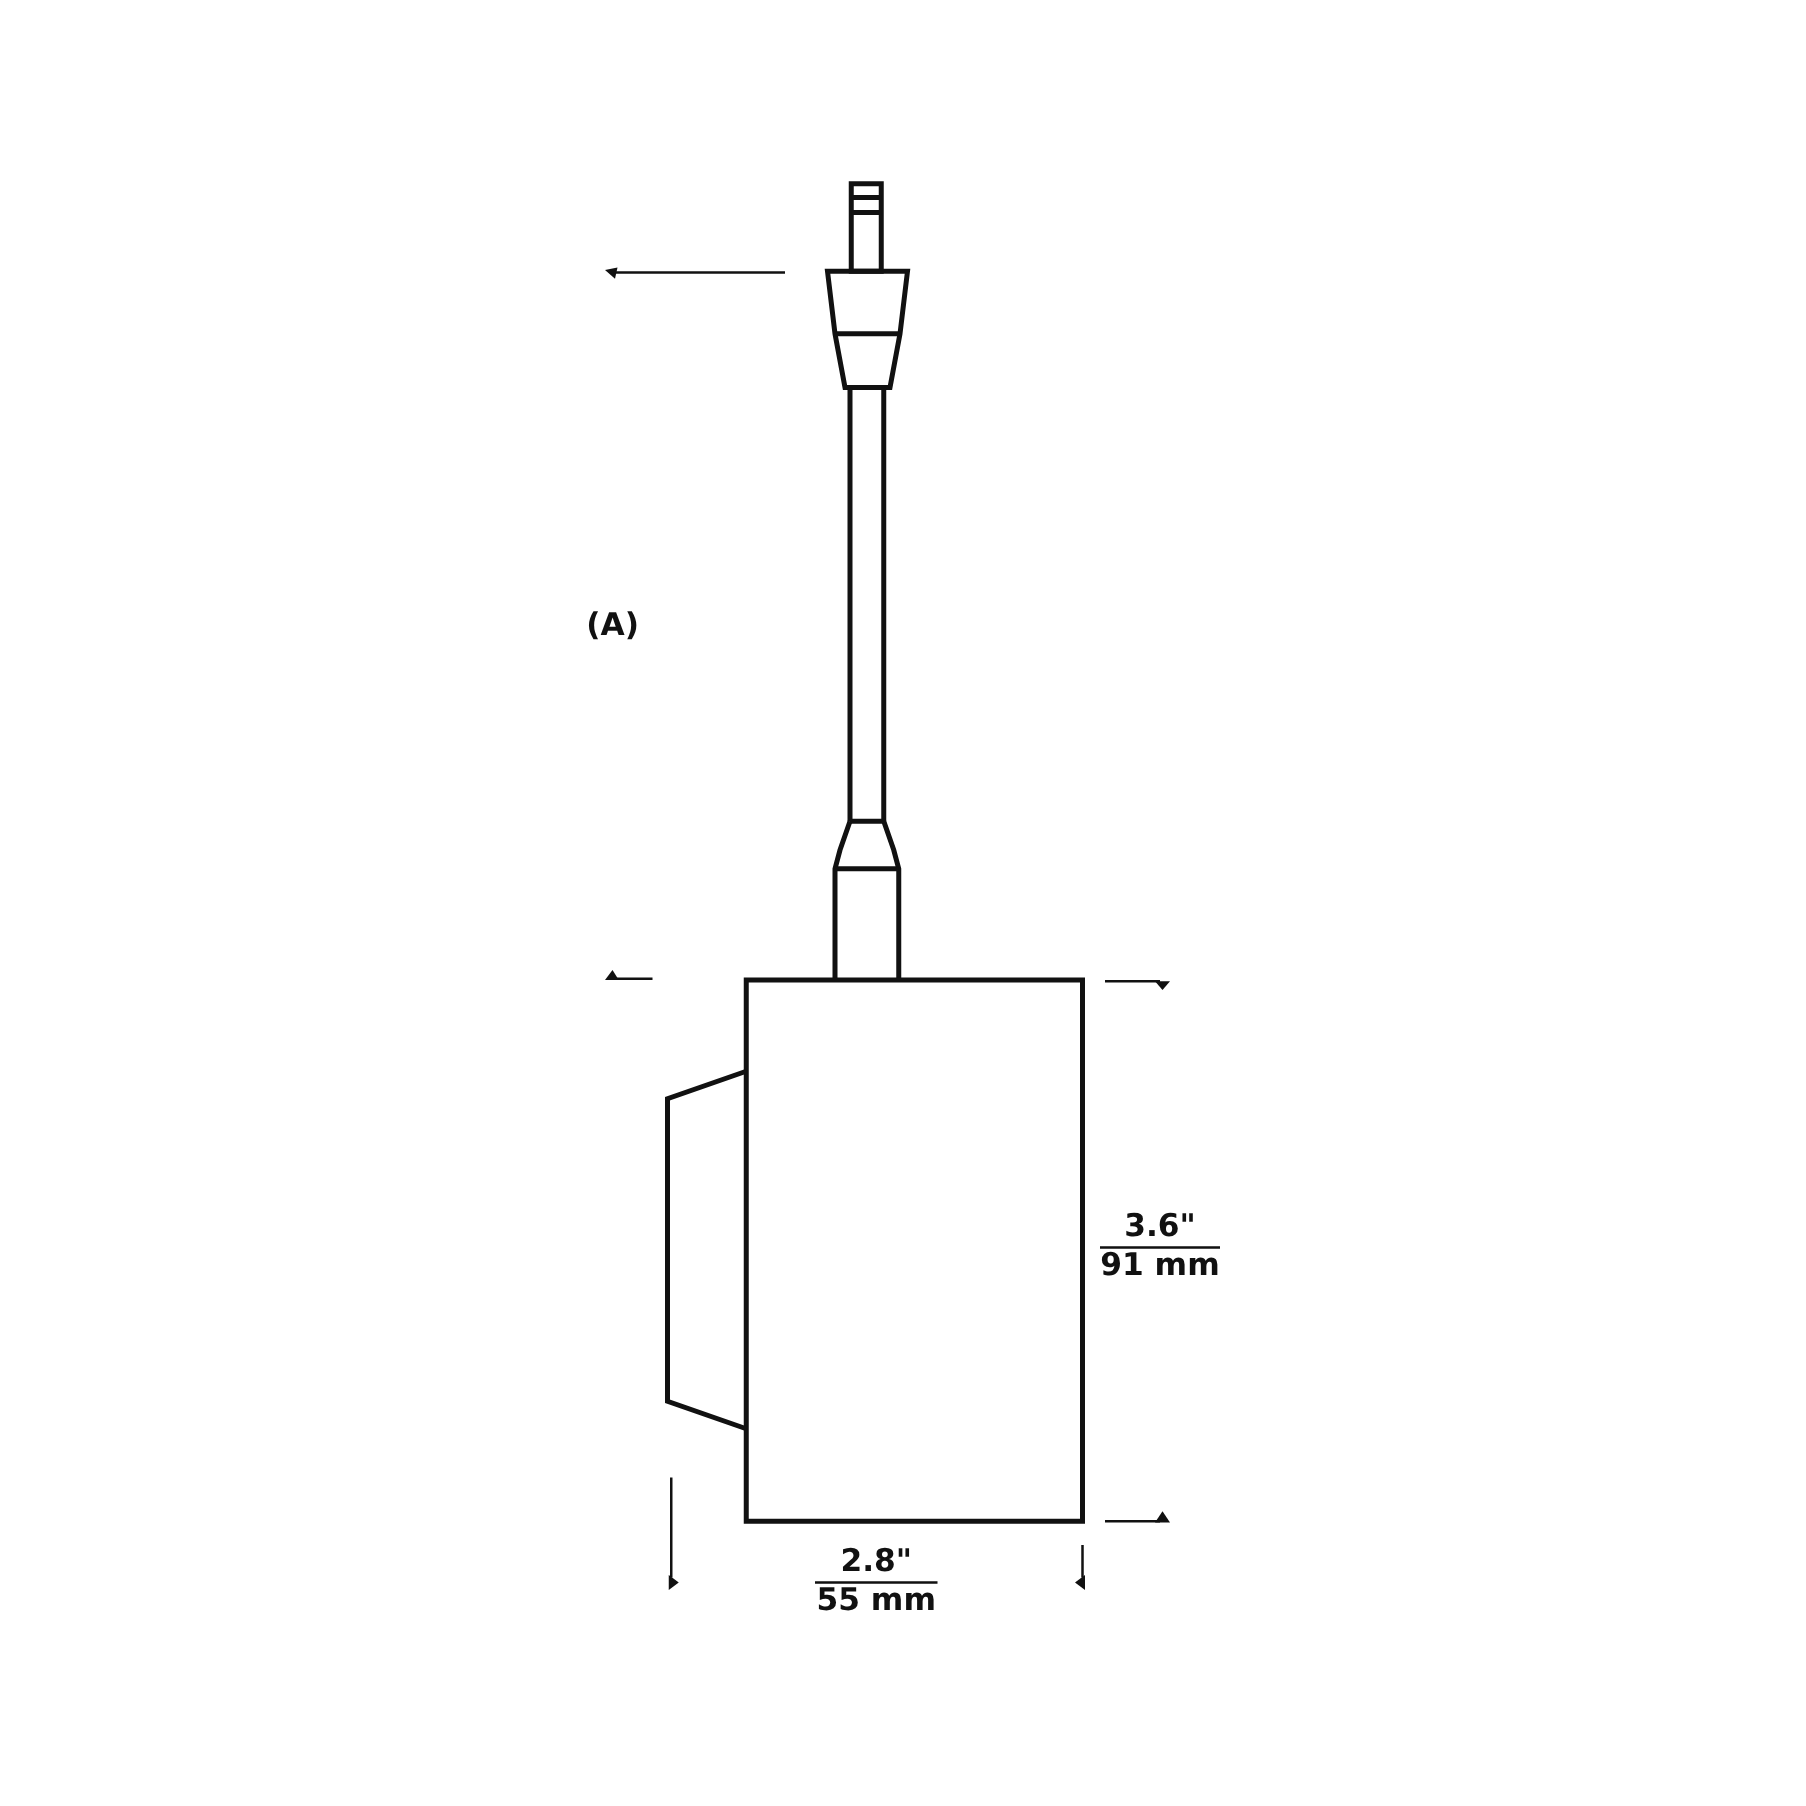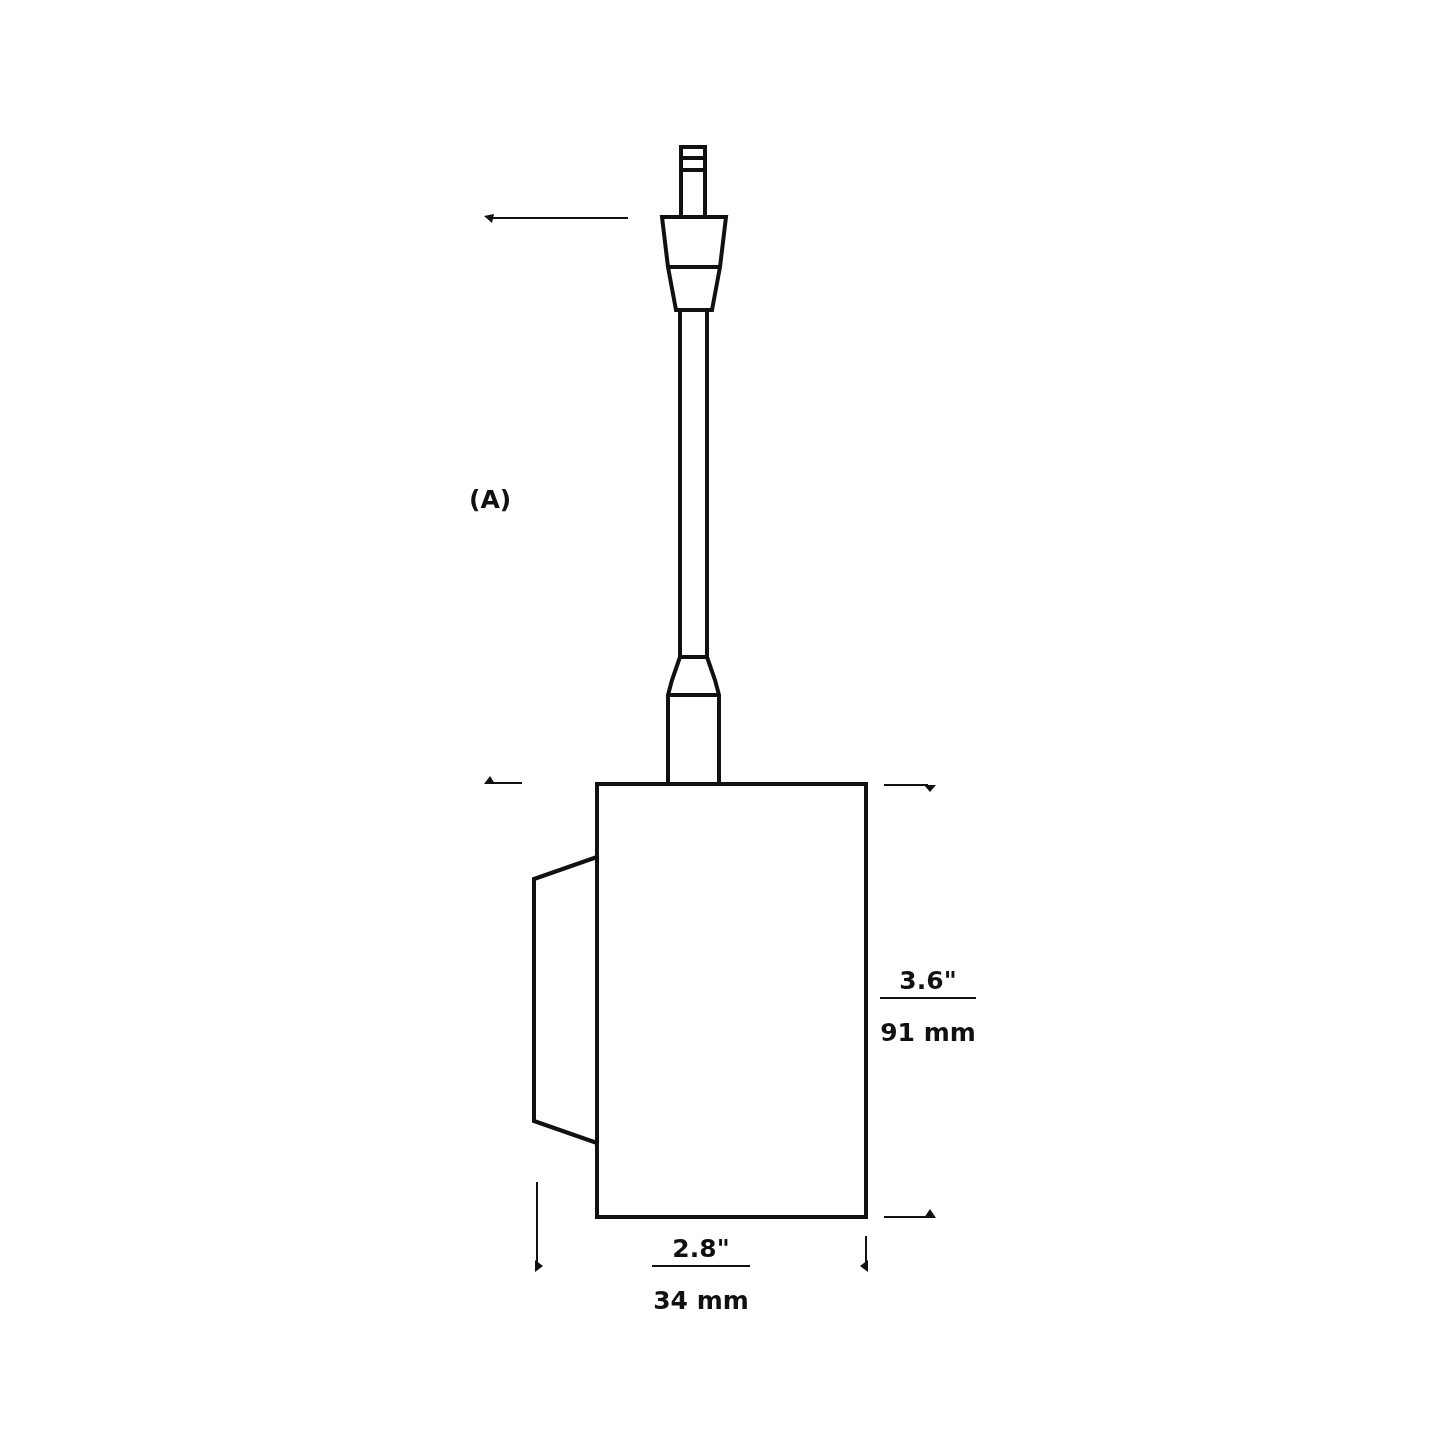--- a/index.html
+++ b/index.html
@@ -50,21 +50,21 @@
     .dim-block .rule {
       height: 2px;
       background: #111;
       align-self: stretch;
     }
     .dim-block .metric {
       font-size: 25px;
       font-weight: bold;
       color: #111;
       line-height: 1;
-      padding-top: 21px;
+      padding-top: 0;
     }
     .dim-height {
       left: 880px;
       top: 968px;
       width: 96px;
     }
     .dim-width {
       left: 652px;
       top: 1236px;
       width: 98px;
@@ -136,14 +136,14 @@
 
 <div class="dim-block dim-height">
   <span class="imperial">3.6"</span>
   <span class="rule"></span>
   <span class="metric">91 mm</span>
 </div>
 
 <div class="dim-block dim-width">
   <span class="imperial">2.8"</span>
   <span class="rule"></span>
-  <span class="metric">34 mm</span>
+  <span class="metric">55 mm</span>
 </div>
 
 </body></html>

